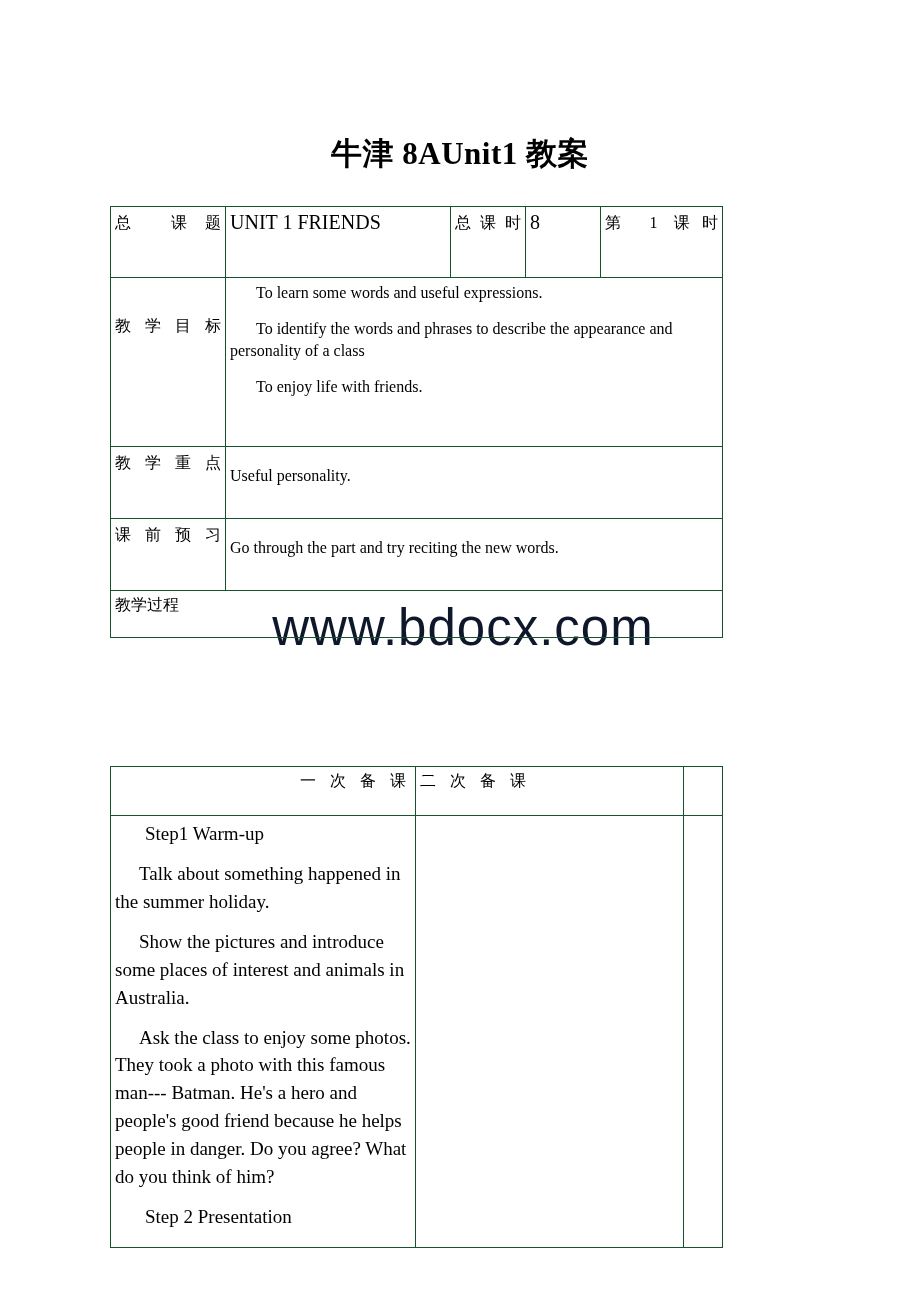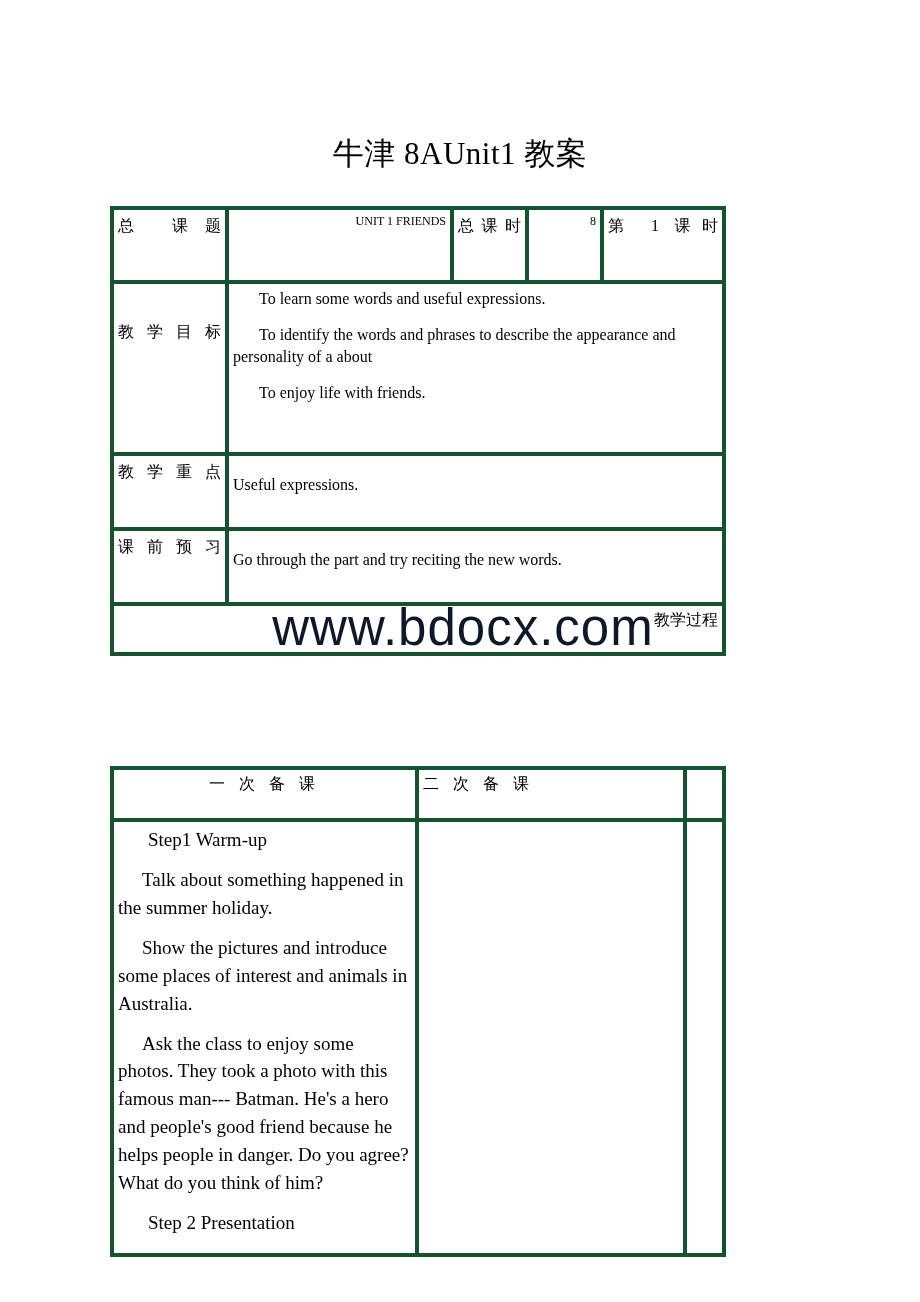--- a/index.html
+++ b/index.html
@@ -40,36 +40,36 @@
   }
 
   
   .doc-title {
     position: absolute;
     left: 0;
     top: 133px;
     width: 920px;
     text-align: center;
     font-size: 31px;
-    font-weight: normal;
+    font-weight: bold;
     letter-spacing: 0.5px;
     z-index: 2;
   }
 
   
   .tbl {
     position: absolute;
     left: 110px;
     border-collapse: collapse;
     table-layout: fixed;
     z-index: 2;
     background: transparent;
   }
   .tbl td {
-    border: 4px solid #14532d;
+    border: 1px solid #14532d;
     vertical-align: top;
     padding: 4px;
     background: transparent;
   }
 
   #table-main { top: 206px; width: 612px; }
   #table-bottom { top: 766px; width: 612px; }
 
   
   .cn-label {
@@ -87,23 +87,23 @@
   
   .cn-center {
     text-align: center;
     text-align-last: center;
     font-size: 16px;
     padding: 9px 10px;
     letter-spacing: 4px;
   }
 
   .val-center {
-    text-align: right;
+    text-align: left;
     padding: 14px 8px;
-    font-size: 12px;
+    font-size: 20px;
   }
   .val-left {
     text-align: left;
     padding: 12px 10px 12px 14px;
     font-size: 16px;
   }
 
   
   .para {
     margin: 0 0 13px 0;
@@ -111,26 +111,26 @@
     font-size: 16px;
     line-height: 1.42;
   }
   .para:last-child { margin-bottom: 0; }
 
   .goals { padding: 11px 6px 12px 10px; margin-top: 48px; }
 
   .process-label {
     font-size: 16px;
     padding: 10px 10px 12px 26px;
+    text-align: left;
+  }
+
+  .sub-head {
+    font-size: 16px;
     text-align: right;
-  }
-
-  .sub-head {
-    font-size: 16px;
-    text-align: center;
     padding: 9px 10px 10px 22px;
     letter-spacing: 5px;
   }
   .sub-head-2 {
     font-size: 16px;
     text-align: left;
     padding: 9px 10px 10px 78px;
     letter-spacing: 5px;
     margin-left: 44px;
   }
@@ -183,30 +183,30 @@
         </td>
       </tr>
 
 
       <tr>
         <td class="cn-label" style="height:128px;padding-top:36px">
           <span>教学目标</span>
         </td>
         <td class="goals" colspan="4">
           <p class="para">To learn some words and useful expressions.</p>
-          <p class="para">To identify the words and phrases to describe the appearance and personality of a about</p>
+          <p class="para">To identify the words and phrases to describe the appearance and personality of a class</p>
           <p class="para">To enjoy life with friends.</p>
         </td>
       </tr>
 
       <tr>
         <td class="cn-label" style="height:63px">
           <span>教学重点</span>
         </td>
-        <td class="val-left" colspan="4" style="padding-top:20px">Useful expressions.</td>
+        <td class="val-left" colspan="4" style="padding-top:20px">Useful personality.</td>
       </tr>
 
 
 
       <tr>
         <td class="cn-label" style="height:63px">
           <span>课前预习</span>
         </td>
         <td class="val-left" colspan="4" style="padding-top:20px">Go through the part and try reciting the new words.</td>
       </tr>

